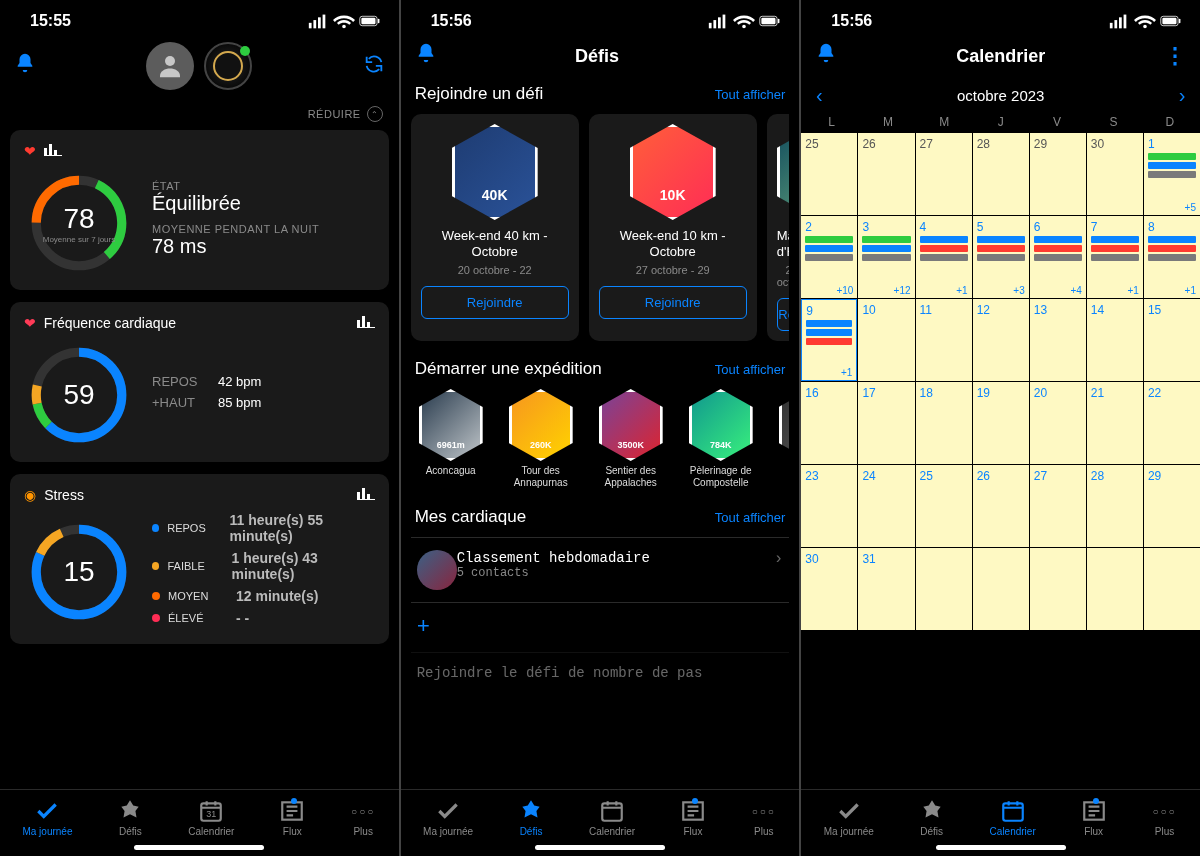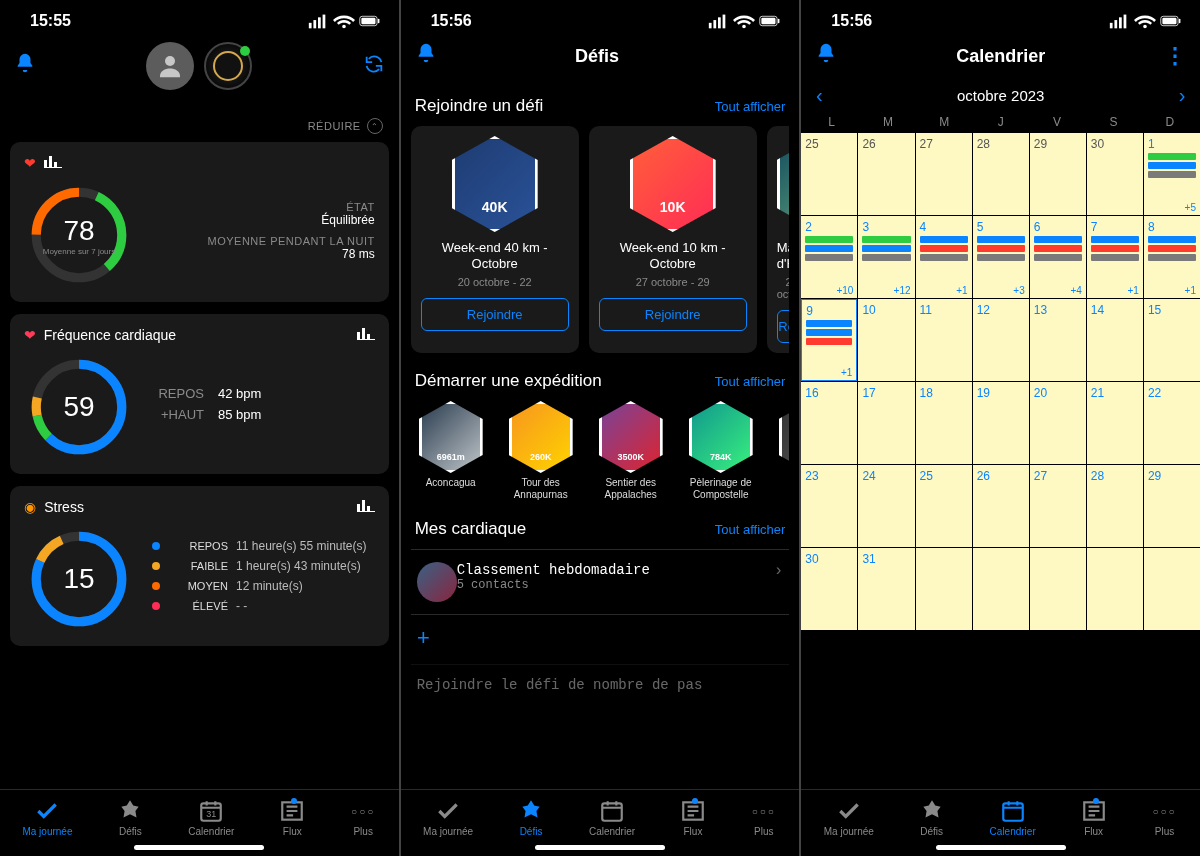--- a/index.html
+++ b/index.html
@@ -29,49 +29,49 @@
   .navbar .more{color:var(--accent);font-size:22px;font-weight:bold;}
 
   .navcenter{display:flex;align-items:center;gap:10px;}
   .avatar{width:48px;height:48px;border-radius:50%;background:#5c5c5c;display:flex;align-items:center;justify-content:center;}
   .avatar svg{width:30px;height:30px;fill:#c7c7c7;}
   .watch{width:48px;height:48px;border-radius:50%;background:radial-gradient(circle at 50% 50%, #2a2a2a 0%, #0a0a0a 70%);border:2px solid #444;position:relative;display:flex;align-items:center;justify-content:center;}
   .watch::after{content:"";position:absolute;top:2px;right:0;width:10px;height:10px;border-radius:50%;background:#2ecc40;}
   .watchface{width:30px;height:30px;border-radius:50%;border:2px solid #d4a94e;background:#111;}
   .sync{color:var(--accent);}
 
-  .content{flex:1;overflow:hidden;padding:0 10px;margin-top:12px;}
+  .content{flex:1;overflow:hidden;padding:0 10px;}
 
   .reduce{display:flex;justify-content:flex-end;align-items:center;gap:6px;color:var(--muted);font-size:11px;padding:6px 6px 8px;letter-spacing:.5px;}
   .reduce .circ{width:16px;height:16px;border-radius:50%;border:1px solid #666;display:inline-flex;align-items:center;justify-content:center;font-size:8px;}
 
   .card{background:var(--card);border-radius:10px;padding:12px 14px;margin-bottom:12px;}
   .card-head{display:flex;align-items:center;gap:8px;margin-bottom:8px;}
   .card-head .ico{font-size:14px;}
   .card-head .ttl{flex:1;font-size:14px;font-weight:500;white-space:nowrap;overflow:hidden;text-overflow:ellipsis;}
   .card-head .chart{color:#fff;}
   .card-body{display:flex;align-items:center;gap:18px;}
 
   .ring{position:relative;width:110px;height:110px;}
   .ring svg{width:110px;height:110px;transform:rotate(-90deg);}
   .ring .center{position:absolute;inset:0;display:flex;flex-direction:column;align-items:center;justify-content:center;}
   .ring .center .big{font-size:28px;font-weight:500;}
   .ring .center .sub{font-size:8px;color:var(--muted);}
 
-  .stats{flex:1;font-size:13px;text-align:right;}
+  .stats{flex:1;font-size:13px;}
   .stats .lbl{color:var(--muted);font-size:11px;letter-spacing:.5px;}
-  .stats .val{font-size:12px;margin-bottom:8px;font-weight:500;}
+  .stats .val{font-size:20px;margin-bottom:8px;font-weight:500;}
   .statrow{display:flex;gap:14px;font-size:13px;margin-bottom:6px;align-items:center;}
   .statrow .k{color:var(--muted);width:52px;}
   .statrow .v{font-weight:500;}
 
   .legend .row{display:flex;align-items:center;gap:8px;font-size:11px;margin-bottom:6px;}
   .legend .dot{width:8px;height:8px;border-radius:50%;}
   .legend .name{color:#ddd;width:60px;}
-  .legend .dur{color:#bbb;font-size:12px;}
+  .legend .dur{color:#bbb;font-size:14px;font-weight:bold;}
 
   
   .tabbar{display:flex;justify-content:space-around;padding:8px 0 2px;border-top:1px solid var(--divider);}
   .tab{display:flex;flex-direction:column;align-items:center;gap:2px;font-size:10px;color:var(--muted);position:relative;}
   .tab.active{color:var(--accent);}
   .tab .ticon{width:26px;height:26px;display:flex;align-items:center;justify-content:center;}
   .tab.notif::after{content:"";position:absolute;top:0;right:8px;width:6px;height:6px;border-radius:50%;background:var(--accent);}
   .handle{width:130px;height:5px;background:#fff;border-radius:3px;margin:6px auto 6px;}
 
   

